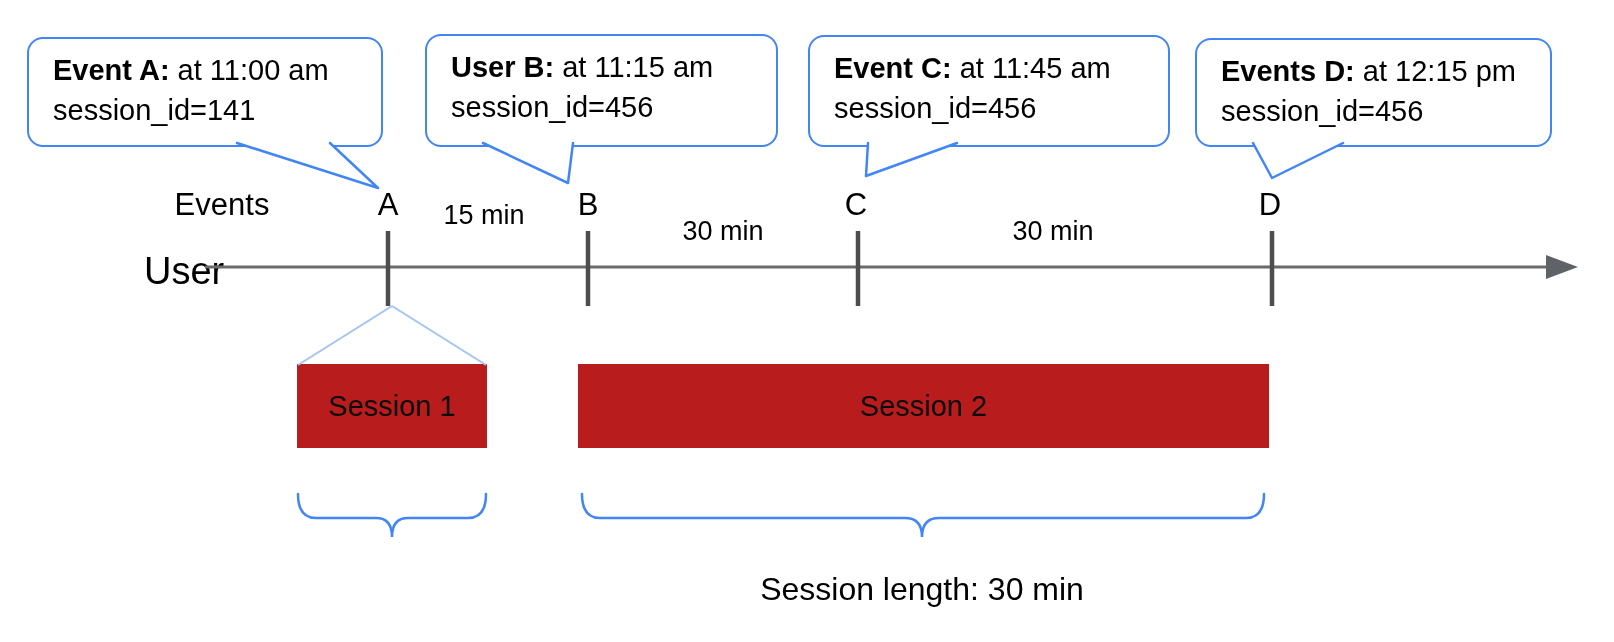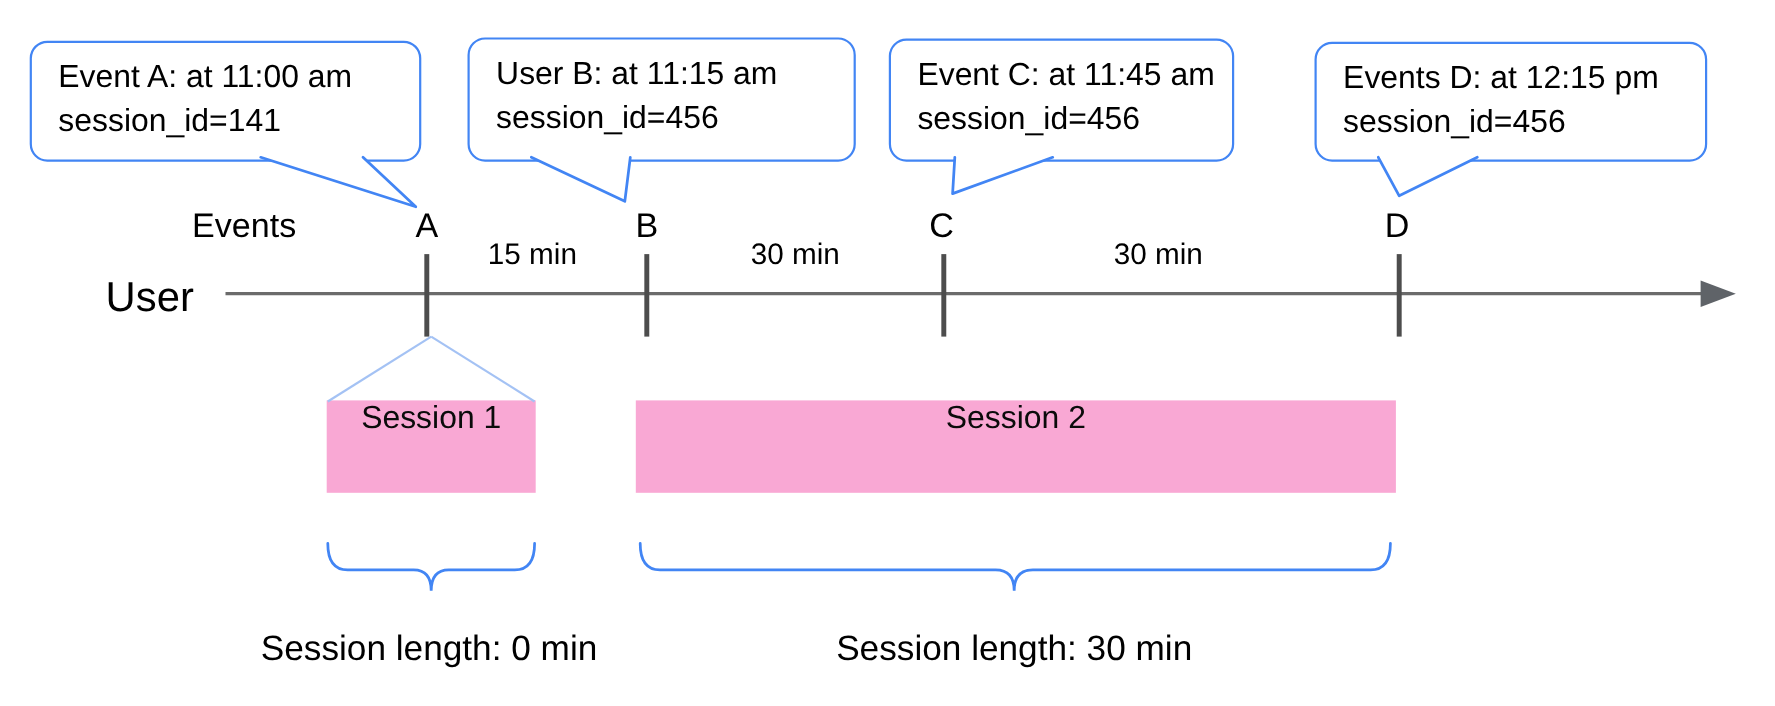--- a/index.html
+++ b/index.html
@@ -5,78 +5,77 @@
   html,body{margin:0;padding:0;background:#fff;}
   .canvas{
     position:relative;width:1614px;height:642px;background:#ffffff;
     font-family:"Liberation Sans","DejaVu Sans",sans-serif;color:#000;overflow:hidden;
   }
   .bubble{
     position:absolute;background:#ffffff;border:2.5px solid #4285f4;border-radius:16px;
     box-sizing:border-box;padding:11px 10px 0 24px;font-size:29px;line-height:40px;
     white-space:nowrap;z-index:2;
   }
-  .bubble .b{font-weight:normal;}
+  .bubble .b{font-weight:bold;}
   .session-box{
-    position:absolute;background:#f9a8d4;z-index:1;display:flex;justify-content:center;
+    position:absolute;background:#b91c1c;z-index:1;display:flex;align-items:center;justify-content:center;
     font-size:29px;color:#0b0b0b;
   }
   .lbl{position:absolute;white-space:nowrap;z-index:2;}
   .center{transform:translateX(-50%);}
   .events-lbl,.marker{font-size:31px;}
-  .user-lbl{font-size:38px;}
+  .user-lbl{font-size:38px;margin-left:48px;}
   .interval-lbl{font-size:27px;}
   .length-lbl{font-size:32px;}
   svg.overlay{position:absolute;left:0;top:0;z-index:3;pointer-events:none;}
 </style>
 </head>
 <body>
 
 <div class="canvas">
 
   <div class="bubble" style="left:27px;top:37px;width:356px;height:110px;">
     <div><span class="b">Event A:</span><span> at 11:00 am</span></div>
     <div>session_id=141</div>
   </div>
 
   <div class="bubble" style="left:425px;top:34px;width:353px;height:113px;">
     <div><span class="b">User B:</span><span> at 11:15 am</span></div>
     <div>session_id=456</div>
   </div>
 
-  <div class="bubble" style="left:808px;top:35px;width:314px;height:112px;">
+  <div class="bubble" style="left:808px;top:35px;width:362px;height:112px;">
     <div><span class="b">Event C:</span><span> at 11:45 am</span></div>
     <div>session_id=456</div>
   </div>
 
   <div class="bubble" style="left:1195px;top:38px;width:357px;height:109px;">
     <div><span class="b">Events D:</span><span> at 12:15 pm</span></div>
     <div>session_id=456</div>
   </div>
 
   <div class="lbl events-lbl center" style="left:222px;top:187px;">Events</div>
   <div class="lbl user-lbl" style="left:96px;top:250px;">User</div>
 
   <div class="lbl marker center" style="left:388px;top:187px;">A</div>
   <div class="lbl marker center" style="left:588px;top:187px;">B</div>
   <div class="lbl marker center" style="left:856px;top:187px;">C</div>
   <div class="lbl marker center" style="left:1270px;top:187px;">D</div>
 
-  <div class="lbl interval-lbl center" style="left:484px;top:216px;">15 min</div>
+  <div class="lbl interval-lbl center" style="left:484px;top:200px;">15 min</div>
   <div class="lbl interval-lbl center" style="left:723px;top:216px;">30 min</div>
   <div class="lbl interval-lbl center" style="left:1053px;top:216px;">30 min</div>
 
   <div class="session-box" style="left:297px;top:364px;width:190px;height:84px;">
     <span>Session 1</span>
   </div>
   <div class="session-box" style="left:578px;top:364px;width:691px;height:84px;">
     <span>Session 2</span>
   </div>
 
-  <div class="lbl length-lbl center" style="left:390px;top:571px;">Session length: 0 min</div>
   <div class="lbl length-lbl center" style="left:922px;top:571px;">Session length: 30 min</div>
 
   <svg class="overlay" width="1614" height="642" viewBox="0 0 1614 642">
 
     <g fill="#ffffff" stroke="#4285f4" stroke-width="2.5" stroke-linejoin="round" stroke-linecap="round">
       <path d="M 237,143 L 378,188 L 330,143"></path>
       <path d="M 483,143 L 568,183 L 573,143"></path>
       <path d="M 868,143 L 866,176 L 957,143"></path>
       <path d="M 1253,143 L 1272,178 L 1343,143"></path>
     </g>

